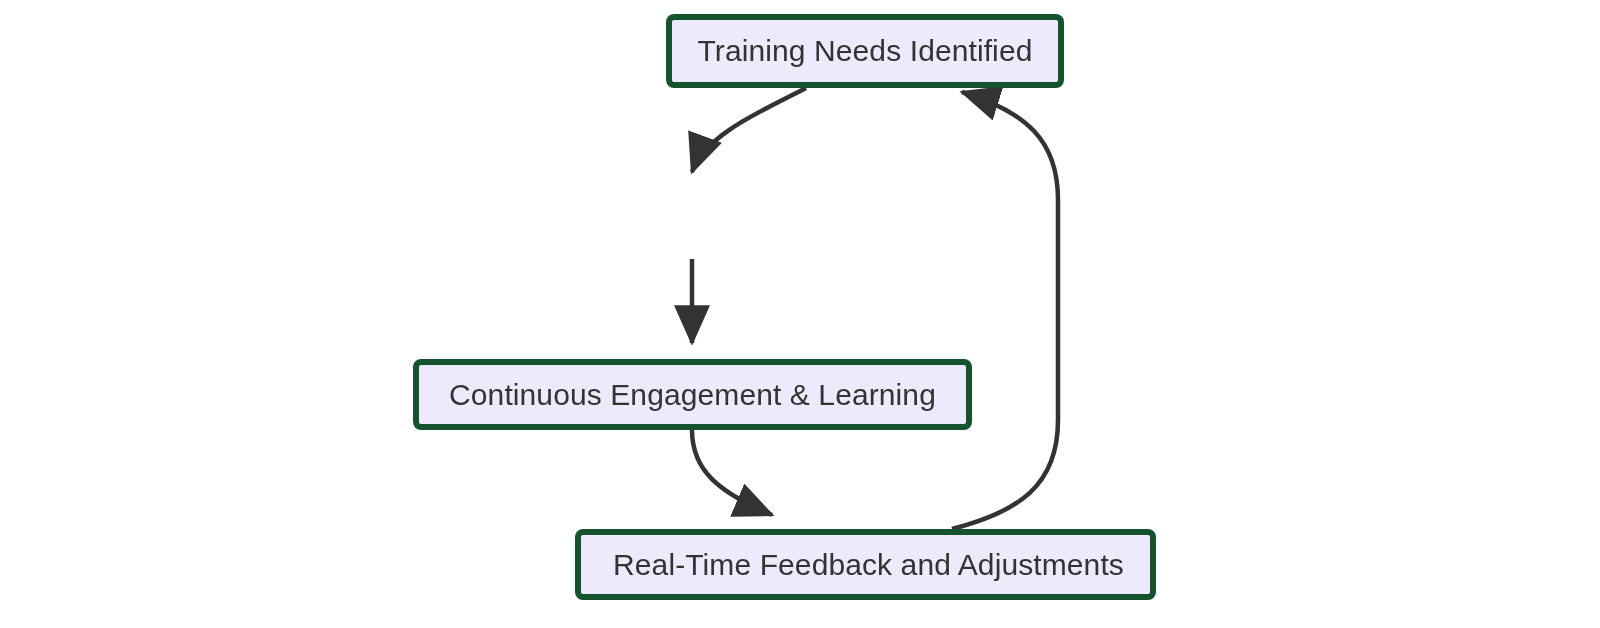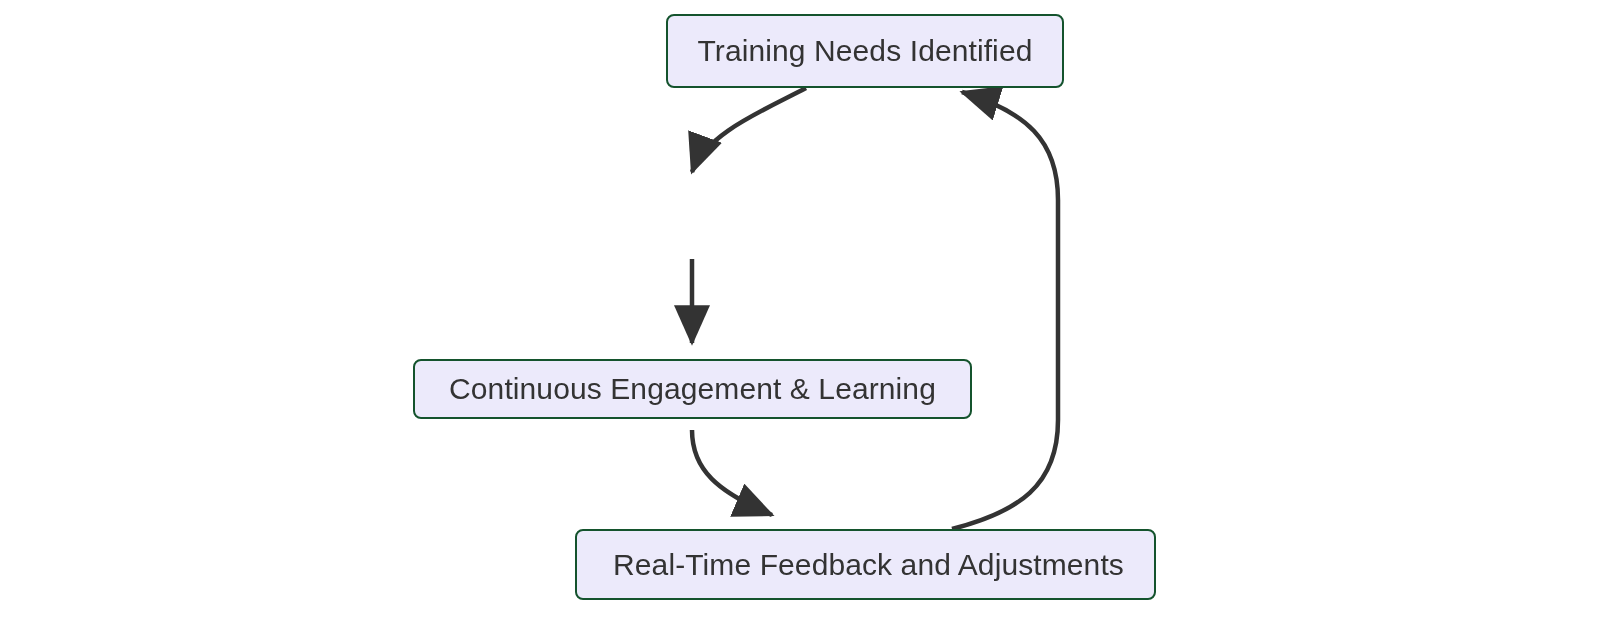--- a/index.html
+++ b/index.html
@@ -26,36 +26,36 @@
     width: 1600px;
     height: 628px;
   }
   .flow-node {
     position: absolute;
     box-sizing: border-box;
     display: flex;
     align-items: center;
     justify-content: center;
     background: #ECEAFB;
-    border: 2px solid #14532d;
+    border: 6px solid #14532d;
     border-radius: 8px;
     color: #333333;
     font-size: 30px;
     font-family: "Liberation Sans", sans-serif;
     font-weight: 400;
     line-height: 1;
     white-space: nowrap;
     letter-spacing: 0.1px;
   }
   .flow-node .node-label {
     padding: 0 16px;
   }
   #node-training-needs    { left: 666px;  top: 14px;  width: 398px; height: 74px; }
   #node-learning-paths    { left: 470px;  top: 189px; width: 444px; height: 70px; }
-  #node-engagement        { left: 413px;  top: 359px; width: 559px; height: 60px; }
+  #node-engagement        { left: 413px;  top: 359px; width: 559px; height: 71px; }
   #node-feedback          { left: 575px;  top: 529px; width: 581px; height: 71px; padding-left: 6px; }
 </style>
 </head>
 <body>
 
 <div id="flowchart-canvas">
 
   <svg id="edge-layer" viewBox="0 0 1600 628" width="1600" height="628" xmlns="http://www.w3.org/2000/svg">
     <defs>
       <marker id="arrowhead" markerWidth="10" markerHeight="8" refX="8.4" refY="4" orient="auto" markerUnits="strokeWidth">

